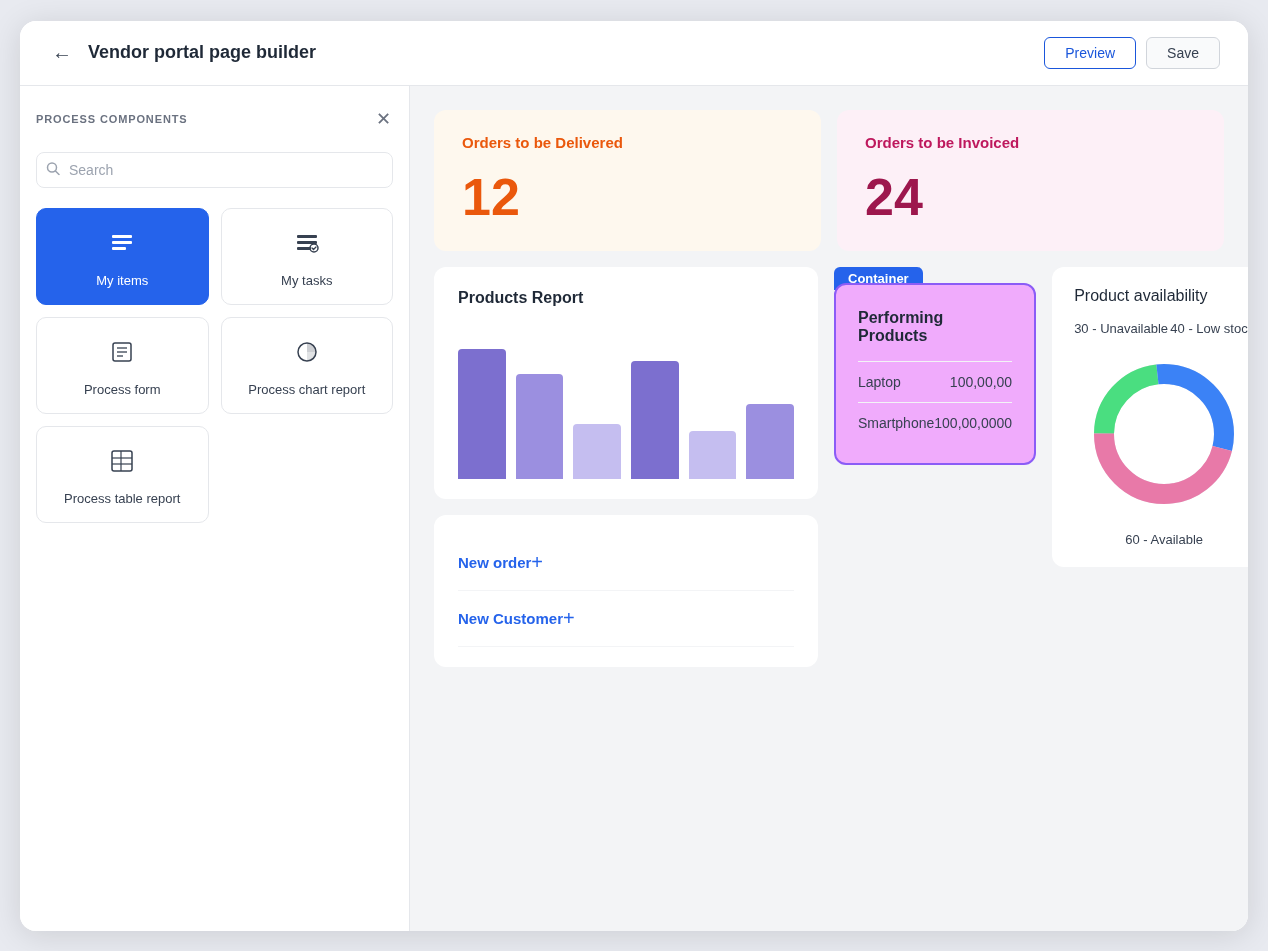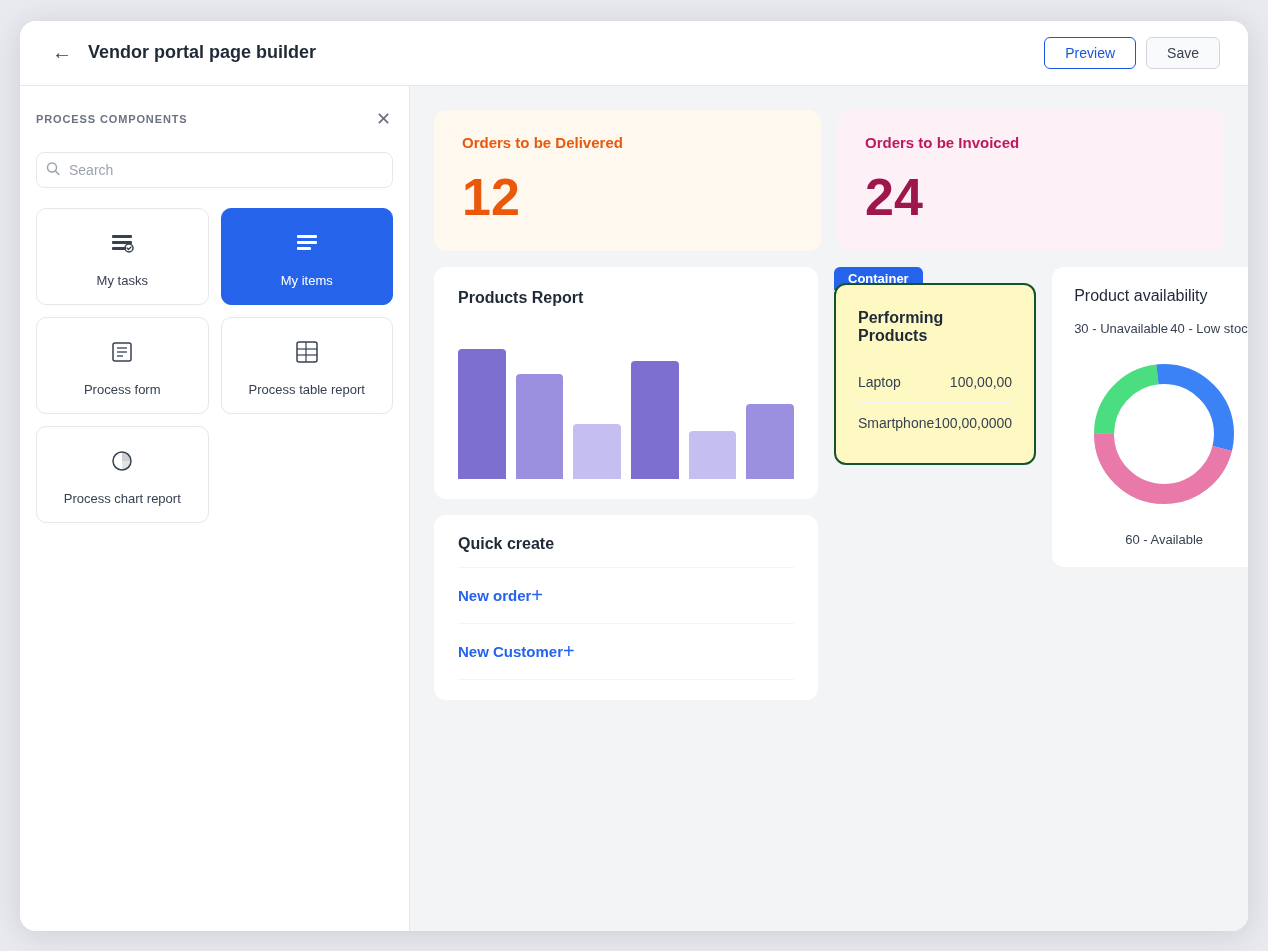--- a/index.html
+++ b/index.html
@@ -227,23 +227,23 @@
     
     .right-col {
       width: 390px;
       flex-shrink: 0;
       display: flex;
       flex-direction: row;
       gap: 16px;
     }
     
     .container-card {
-      background: #fef9c3;
+      background: #f0abfc;
       border-radius: 12px;
-      border: 2px solid #14532d;
+      border: 2px solid #8b5cf6;
       position: relative;
       overflow: visible;
     }
     .container-badge {
       position: absolute;
       top: -16px;
       left: 0;
       background: #2563eb;
       color: #fff;
       font-size: 13px;
@@ -373,77 +373,77 @@
         <span class="search-icon-wrap">
           <svg width="14" height="14" viewBox="0 0 14 14" fill="none">
             <circle cx="6" cy="6" r="4.5" stroke="#9ca3af" stroke-width="1.5"></circle>
             <line x1="9.5" y1="9.5" x2="13" y2="13" stroke="#9ca3af" stroke-width="1.5" stroke-linecap="round"></line>
           </svg>
         </span>
         <input class="search-input" type="text" placeholder="Search" style="">
       </div>
       <div class="component-grid">
 
+        <div class="component-item active">
+          <span class="component-icon">
+            <svg width="28" height="28" viewBox="0 0 28 28" fill="none">
+              <rect x="4" y="6" width="20" height="3" rx="1" fill="white"></rect>
+              <rect x="4" y="12" width="20" height="3" rx="1" fill="white"></rect>
+              <rect x="4" y="18" width="14" height="3" rx="1" fill="white"></rect>
+            </svg>
+          </span>
+          <span class="component-label">My items</span>
+        </div>
+
         <div class="component-item">
           <span class="component-icon">
             <svg width="28" height="28" viewBox="0 0 28 28" fill="none">
               <rect x="4" y="6" width="20" height="3" rx="1" fill="#374151"></rect>
               <rect x="4" y="12" width="20" height="3" rx="1" fill="#374151"></rect>
               <rect x="4" y="18" width="14" height="3" rx="1" fill="#374151"></rect>
               <circle cx="21" cy="19" r="4" fill="none" stroke="#374151" stroke-width="1.5"></circle>
               <path d="M19 19l1.5 1.5 2.5-2.5" stroke="#374151" stroke-width="1.3" stroke-linecap="round"></path>
             </svg>
           </span>
           <span class="component-label">My tasks</span>
         </div>
 
-        <div class="component-item active">
-          <span class="component-icon">
-            <svg width="28" height="28" viewBox="0 0 28 28" fill="none">
-              <rect x="4" y="6" width="20" height="3" rx="1" fill="white"></rect>
-              <rect x="4" y="12" width="20" height="3" rx="1" fill="white"></rect>
-              <rect x="4" y="18" width="14" height="3" rx="1" fill="white"></rect>
-            </svg>
-          </span>
-          <span class="component-label">My items</span>
-        </div>
-
         <div class="component-item">
           <span class="component-icon">
             <svg width="28" height="28" viewBox="0 0 28 28" fill="none">
               <rect x="5" y="5" width="18" height="18" rx="2" stroke="#374151" stroke-width="1.5" fill="none"></rect>
               <line x1="9" y1="10" x2="19" y2="10" stroke="#374151" stroke-width="1.3"></line>
               <line x1="9" y1="14" x2="19" y2="14" stroke="#374151" stroke-width="1.3"></line>
               <line x1="9" y1="18" x2="15" y2="18" stroke="#374151" stroke-width="1.3"></line>
             </svg>
           </span>
           <span class="component-label">Process form</span>
         </div>
 
         <div class="component-item">
           <span class="component-icon">
             <svg width="28" height="28" viewBox="0 0 28 28" fill="none">
+              <circle cx="14" cy="14" r="9" stroke="#374151" stroke-width="1.5" fill="none"></circle>
+              <path d="M14 14 L14 5 A9 9 0 0 1 23 14 Z" fill="#374151" opacity="0.25"></path>
+              <path d="M14 14 L23 14 A9 9 0 0 1 14 23 Z" fill="#374151" opacity="0.15"></path>
+            </svg>
+          </span>
+          <span class="component-label">Process chart report</span>
+        </div>
+
+        <div class="component-item">
+          <span class="component-icon">
+            <svg width="28" height="28" viewBox="0 0 28 28" fill="none">
               <rect x="4" y="4" width="20" height="20" rx="2" stroke="#374151" stroke-width="1.5" fill="none"></rect>
               <line x1="4" y1="11" x2="24" y2="11" stroke="#374151" stroke-width="1.2"></line>
               <line x1="4" y1="17" x2="24" y2="17" stroke="#374151" stroke-width="1.2"></line>
               <line x1="13" y1="4" x2="13" y2="24" stroke="#374151" stroke-width="1.2"></line>
             </svg>
           </span>
           <span class="component-label">Process table report</span>
-        </div>
-
-        <div class="component-item">
-          <span class="component-icon">
-            <svg width="28" height="28" viewBox="0 0 28 28" fill="none">
-              <circle cx="14" cy="14" r="9" stroke="#374151" stroke-width="1.5" fill="none"></circle>
-              <path d="M14 14 L14 5 A9 9 0 0 1 23 14 Z" fill="#374151" opacity="0.25"></path>
-              <path d="M14 14 L23 14 A9 9 0 0 1 14 23 Z" fill="#374151" opacity="0.15"></path>
-            </svg>
-          </span>
-          <span class="component-label">Process chart report</span>
         </div>
       </div>
     </div>
 
     <div class="canvas">
 
       <div class="canvas-row">
         <div class="stat-card orange">
           <div class="stat-card-label">Orders to be Delivered</div>
           <div class="stat-card-value">12</div>
@@ -463,21 +463,20 @@
 
             <div class="bar" style="height: 130px; background: rgb(124, 111, 207); min-width: 36px;"></div>
                 <div class="bar" style="height: 105px; background: rgb(155, 143, 224); min-width: 36px;"></div>
                 <div class="bar" style="height: 55px; background: rgb(197, 190, 240); min-width: 36px;"></div>
                 <div class="bar" style="height: 118px; background: rgb(124, 111, 207); min-width: 36px;"></div>
                 <div class="bar" style="height: 48px; background: rgb(197, 190, 240); min-width: 36px;"></div>
                 <div class="bar" style="height: 75px; background: rgb(155, 143, 224); min-width: 36px;"></div>
               </div>
           </div>
           <div class="quick-create-card">
-            <div class="quick-create-title">Quick create</div>
             <div class="quick-create-item">
               <span class="quick-create-link">New order</span>
               <span class="quick-create-plus">+</span>
             </div>
             <div class="quick-create-item">
               <span class="quick-create-link">New Customer</span>
               <span class="quick-create-plus">+</span>
             </div>
           </div>
         </div>

